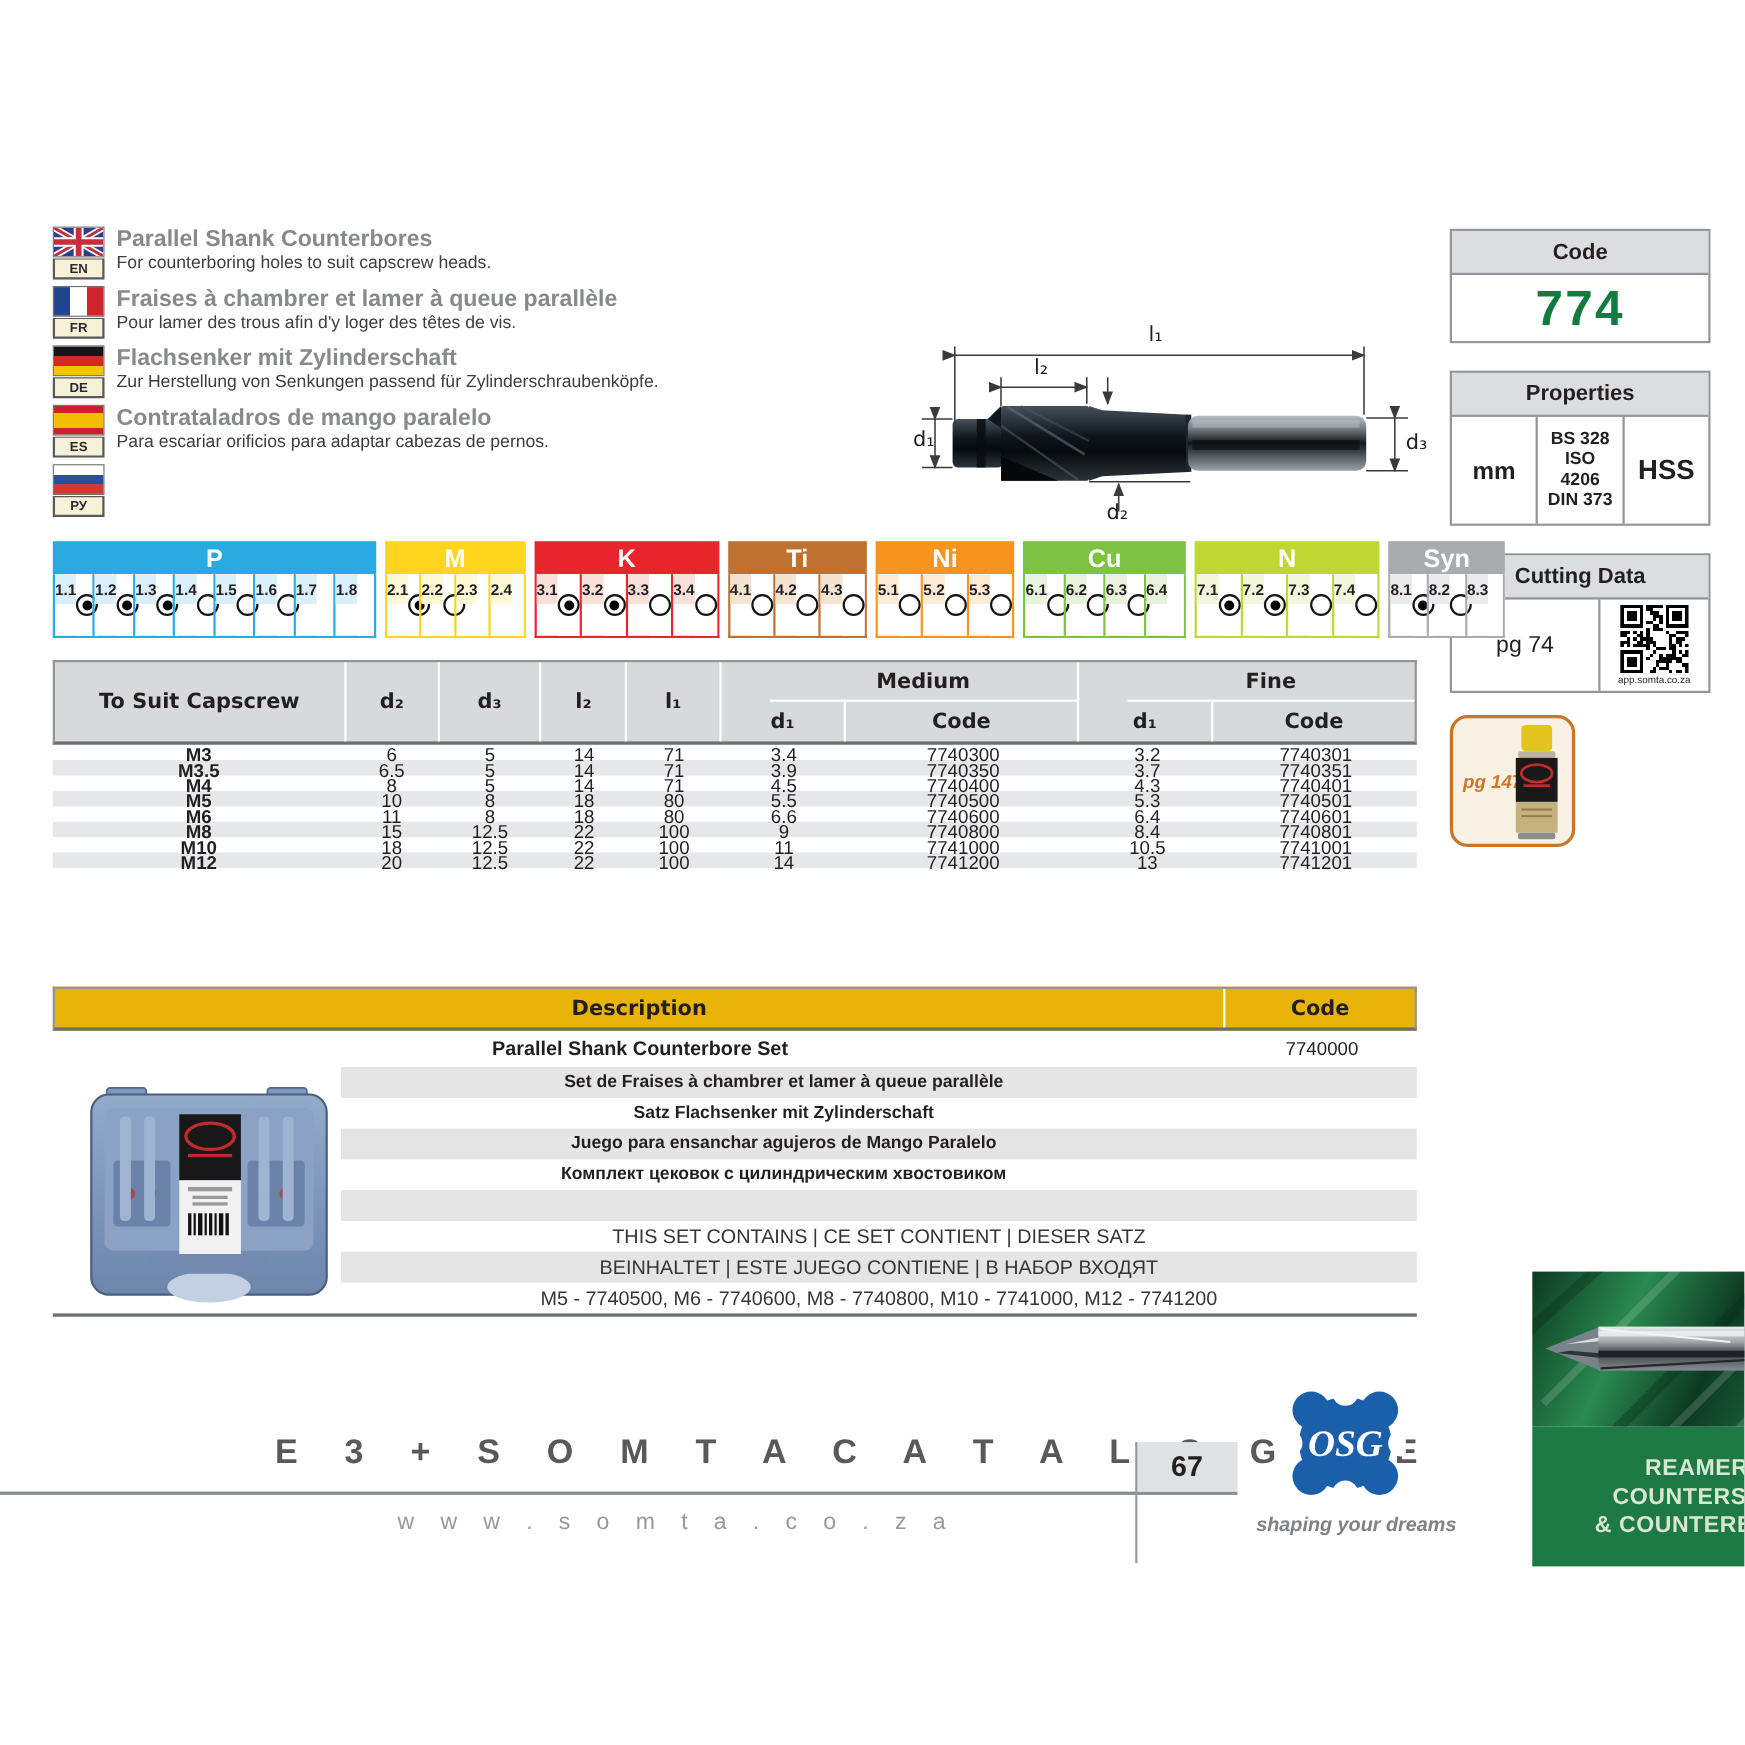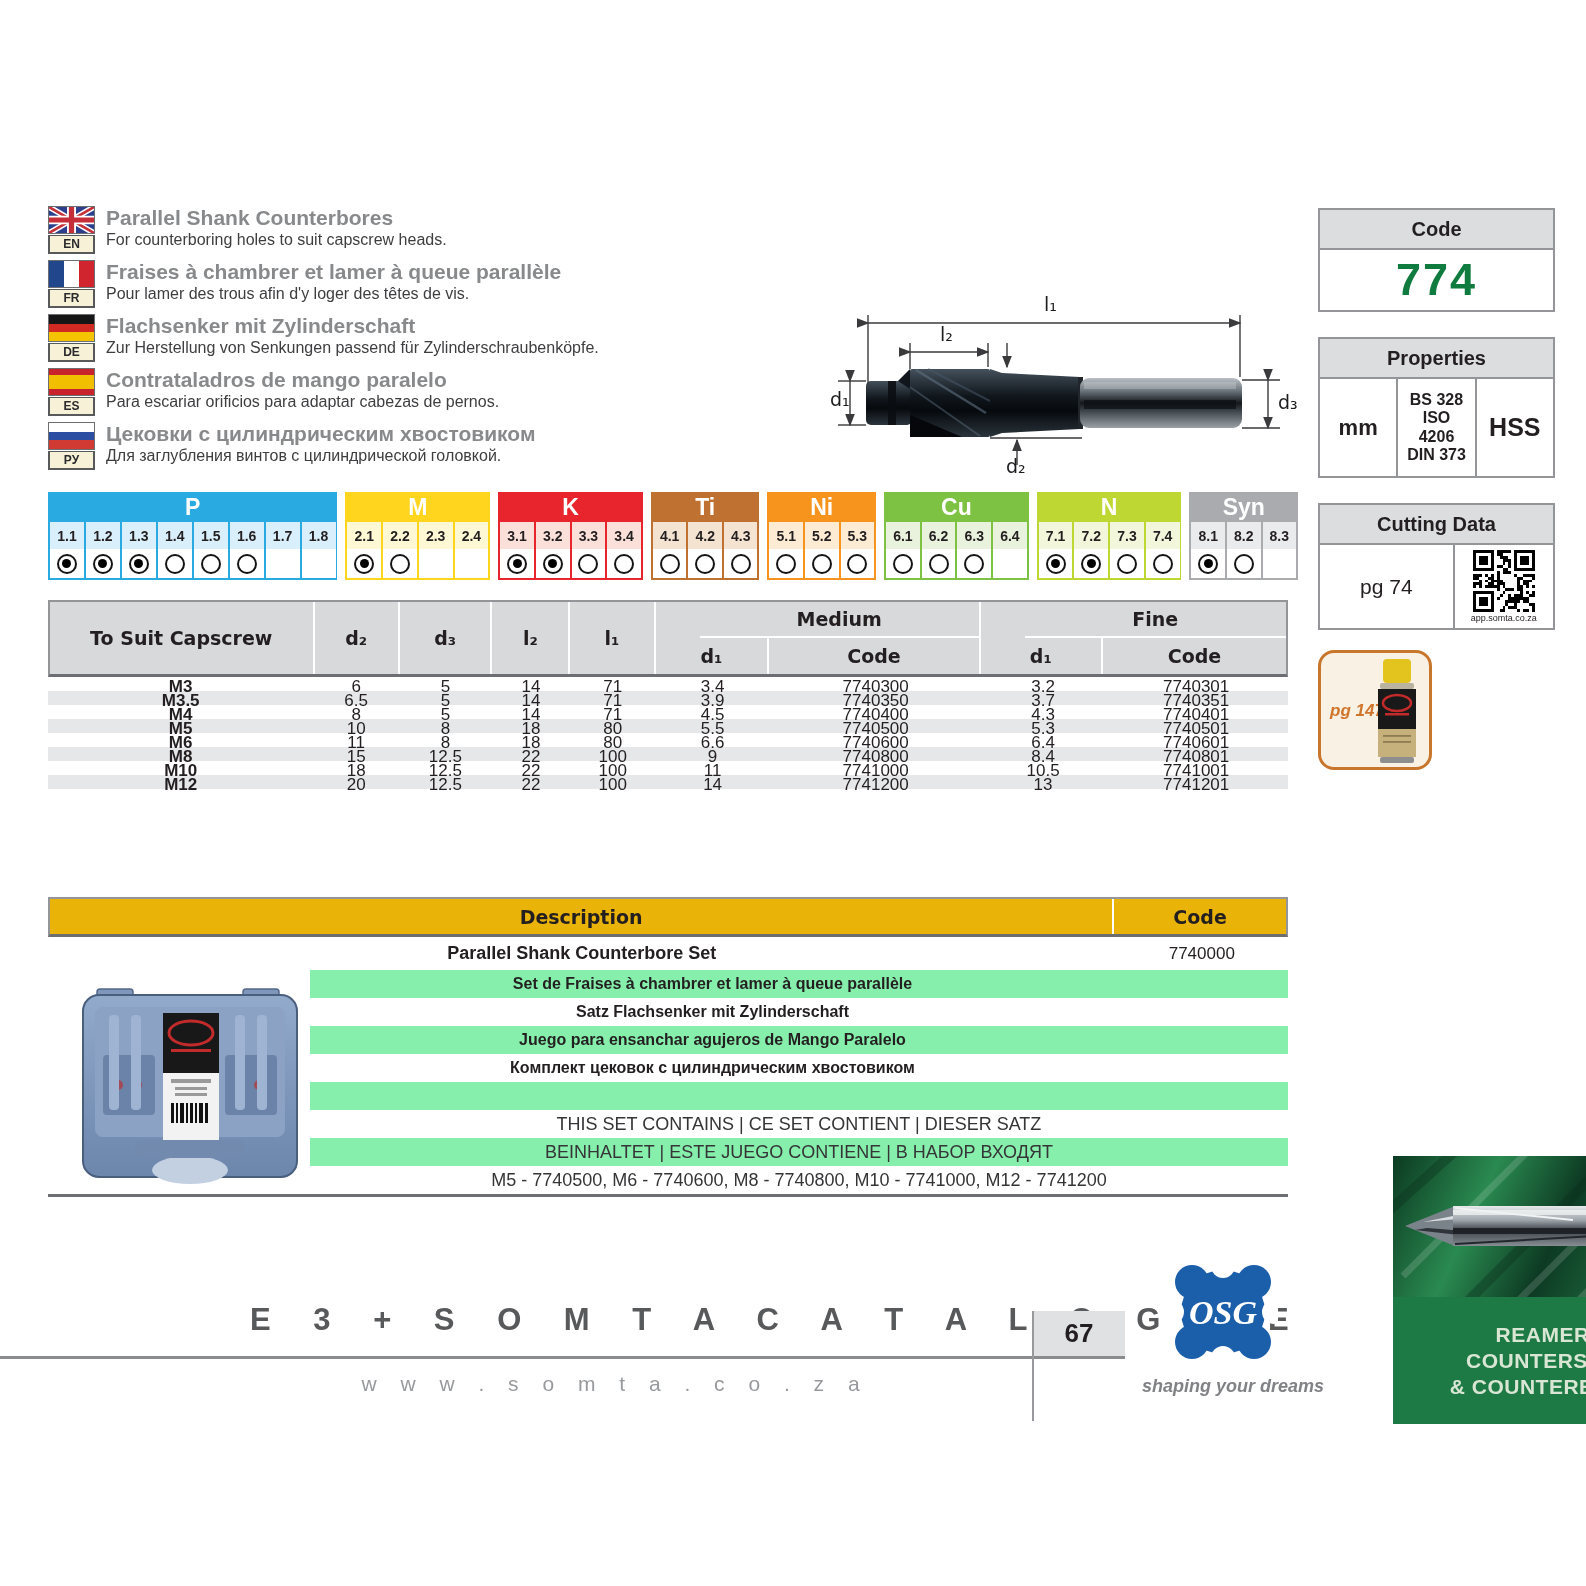--- a/index.html
+++ b/index.html
@@ -48,21 +48,21 @@
   #fluid-box{position:absolute;left:1318px;top:650px;width:114px;height:120px;border:3px solid #C8762C;border-radius:16px;
              background:#F8F1E4;box-sizing:border-box;}
   #fluid-page{position:absolute;left:9px;top:48px;font-style:italic;font-weight:bold;font-size:17px;color:#D0752B;}
   #fluid-can{position:absolute;right:8px;top:4px;}
 
   
   #material-bar{position:absolute;left:48px;top:492px;width:1250px;height:88px;display:flex;gap:8px;}
   .mg{display:flex;flex-direction:column;}
   .mg-header{height:30px;color:#fff;font-weight:bold;font-size:23px;display:flex;align-items:center;justify-content:center;background:var(--c);}
   .mg-cells{display:flex;flex:1;border:2px solid var(--c);border-top:none;background:#fff;box-sizing:border-box;}
-  .mg-cell{flex:1;display:flex;flex-direction:column;min-width:0;}
+  .mg-cell{flex:1;display:flex;flex-direction:row;min-width:0;}
   .mg-cell + .mg-cell{border-left:2px solid var(--c);}
   .mg-num{height:27px;background:var(--t);font-size:14px;font-weight:bold;color:#231F20;display:flex;align-items:center;justify-content:center;}
   .mg-circle{flex:1;background:#fff;display:flex;align-items:center;justify-content:center;}
   .ring{width:16px;height:16px;border:2px solid #141414;border-radius:50%;display:flex;align-items:center;justify-content:center;box-sizing:content-box;}
   .ring.sel::after{content:"";width:9px;height:9px;background:#000;border-radius:50%;}
 
   
   #size-table{position:absolute;left:48px;top:600px;width:1240px;}
   .st-grid{display:grid;grid-template-columns:21.4% 6.9% 7.5% 6.3% 6.9% 9.2% 17.1% 9.9% 14.8%;}
   #st-header{background:#D8D9DB;border:2px solid #939598;border-bottom:3px solid #6D6E71;box-sizing:border-box;
@@ -83,21 +83,21 @@
              border-bottom:3px solid #6D6E71;box-sizing:border-box;font-weight:bold;font-size:19px;}
   #dt-header .st-h{border-right:2px solid #fff;}
   #dt-header .st-h.last{border-right:none;}
   .dt-main{display:grid;grid-template-columns:86.1% 13.9%;height:33px;align-items:center;text-align:center;}
   .dt-main .desc{font-weight:bold;font-size:18px;}
   .dt-main .code{font-size:17px;}
   .dt-stripe{height:28px;margin-left:262px;display:flex;align-items:center;justify-content:center;
              font-size:16px;font-weight:bold;color:#231F20;}
   .dt-stripe.trans{padding-right:173px;}
   .dt-stripe.cont{font-weight:normal;font-size:18px;color:#353537;}
-  .dt-stripe.g{background:#86efac;}
+  .dt-stripe.g{background:#e5e5e5;}
   #dt-bottom{height:0;border-top:3px solid #6D6E71;}
 
   
   #case-img{position:absolute;left:75px;top:985px;}
 
   
   #footer-title{position:absolute;left:250px;top:1302px;width:762px;text-align:center;font-size:31px;font-weight:bold;
                 color:#58595B;letter-spacing:11px;word-spacing:12px;white-space:nowrap;}
   #footer-rule{position:absolute;left:0;top:1356px;width:1125px;height:3px;background:#8A8C8E;}
   #footer-site{position:absolute;left:234px;top:1372px;width:762px;text-align:center;font-size:21px;color:#97999C;letter-spacing:9px;}
@@ -166,24 +166,20 @@
         </div>
         <div class="lang-text">
           <div class="lang-title">Contrataladros de mango paralelo</div>
           <div class="lang-sub">Para escariar orificios para adaptar cabezas de pernos.</div>
         </div>
       </div>
       <div class="lang-block">
         <div class="flag-col">
           <div class="flag f-ru"></div>
           <div class="code-box">РУ</div>
-        </div>
-        <div class="lang-text">
-          <div class="lang-title">Цековки с цилиндрическим хвостовиком</div>
-          <div class="lang-sub">Для заглубления винтов с цилиндрической головкой.</div>
         </div>
       </div>
     </div>
 
   <div id="drawing">
     <svg width="500" height="195" viewBox="0 0 500 195">
       <defs>
         <linearGradient id="gDark" x1="0" y1="0" x2="0" y2="1">
           <stop offset="0" stop-color="#44505b"></stop>
             <stop offset="0.4" stop-color="#10161c"></stop>

